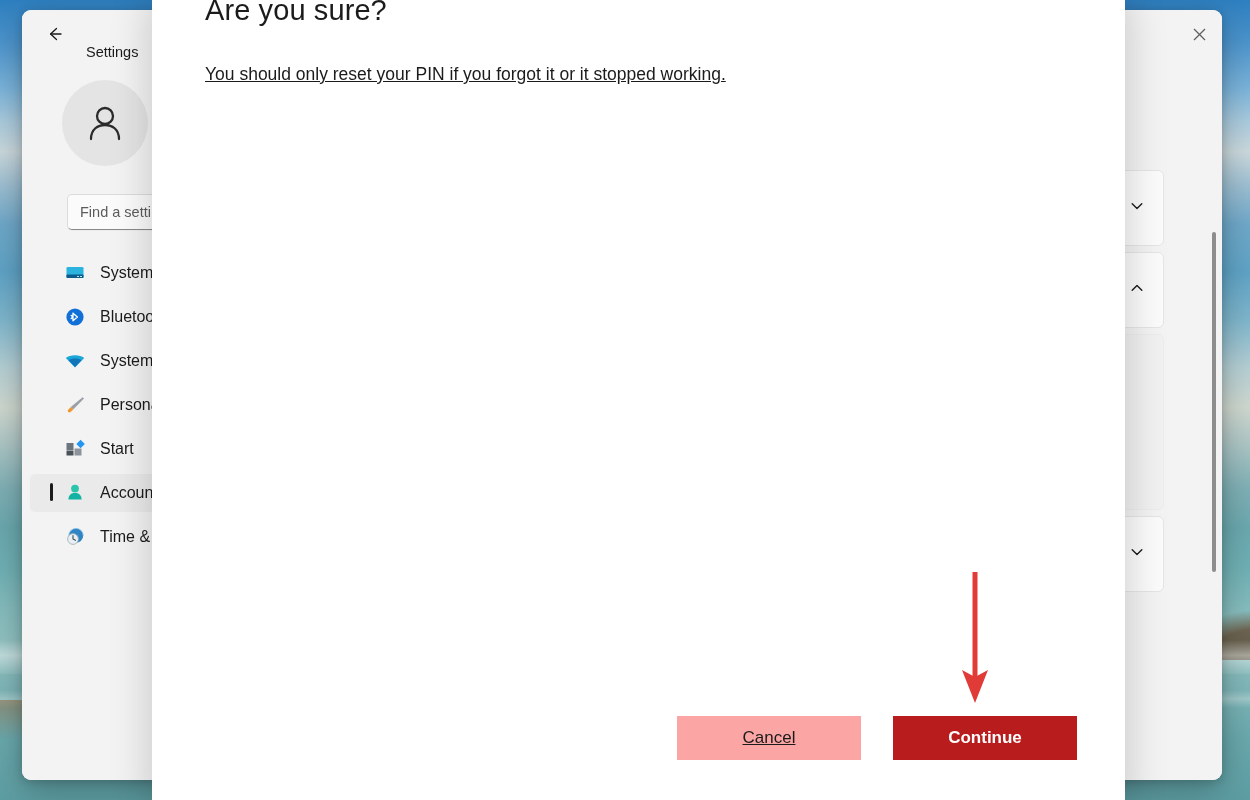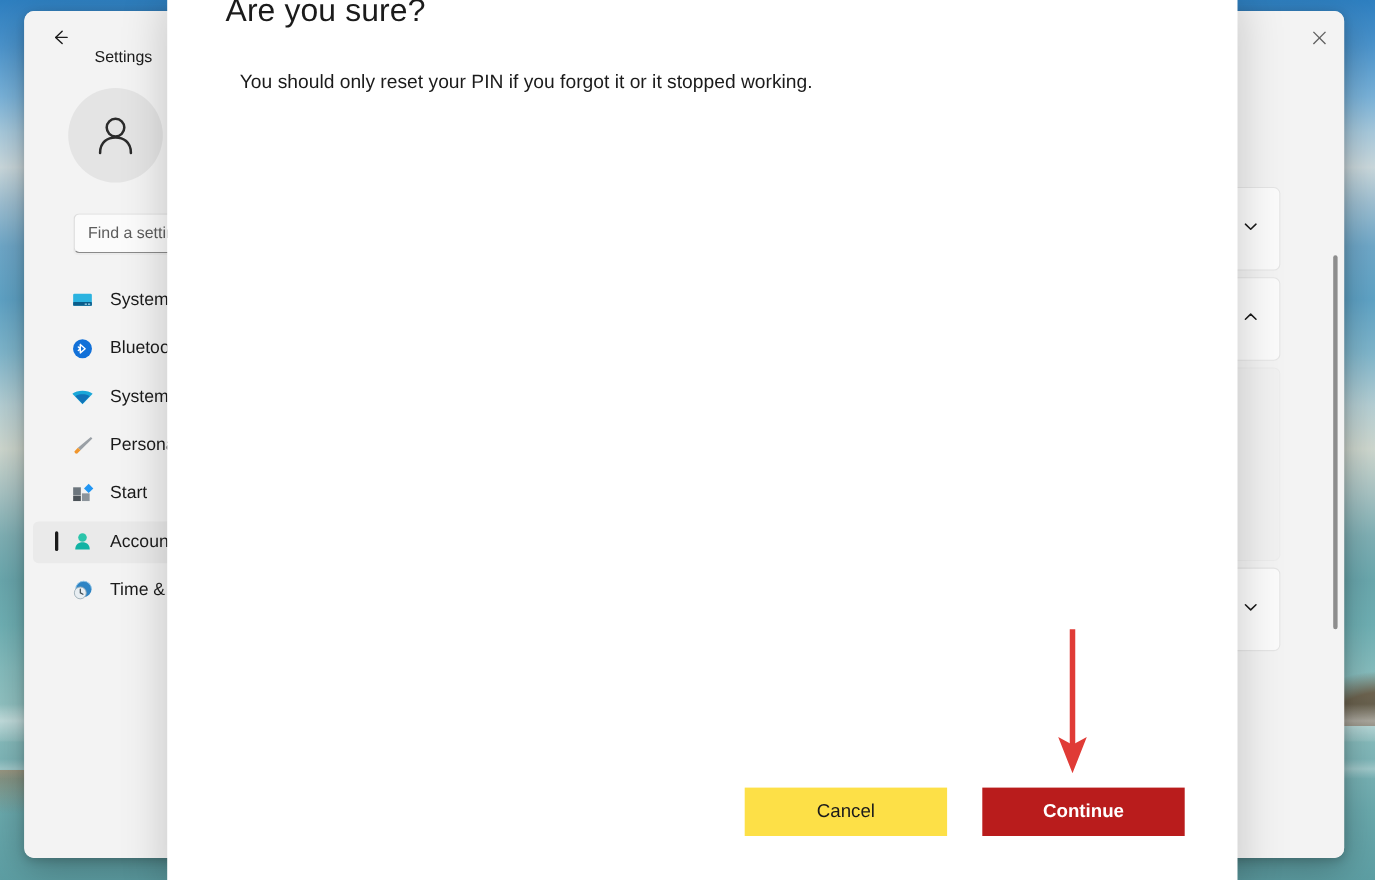--- a/index.html
+++ b/index.html
@@ -250,24 +250,25 @@
     color: #1b1b1b;
     letter-spacing: 0.1px;
   }
   .dlg-body {
     position: absolute;
     left: 53px;
     top: 74px;
     width: 812px;
   }
   .dlg-body p {
-    margin: 0 0 34px 13px;
+    margin: 0 0 34px 0;
     font-size: 17.5px;
     line-height: 29px;
     color: #1b1b1b;
+    text-decoration: underline;
   }
   .dlg-actions {
     position: absolute;
     left: 0; right: 0;
     bottom: 40px;
     display: flex;
     justify-content: flex-end;
     gap: 32px;
     padding-right: 48px;
   }
@@ -275,22 +276,23 @@
     height: 44px;
     min-width: 184px;
     border: none;
     font-family: "Liberation Sans", sans-serif;
     font-size: 17px;
     display: flex;
     align-items: center;
     justify-content: center;
   }
   .btn-cancel {
-    background: #fde047;
-    color: #1b1b1b;
+    background: #fca5a5;
+    color: #1b1b1b;
+    text-decoration: underline;
   }
   .btn-primary {
     background: #b91c1c;
     color: #ffffff;
     font-weight: bold;
   }
 
   
   .annot-arrow {
     position: absolute;

